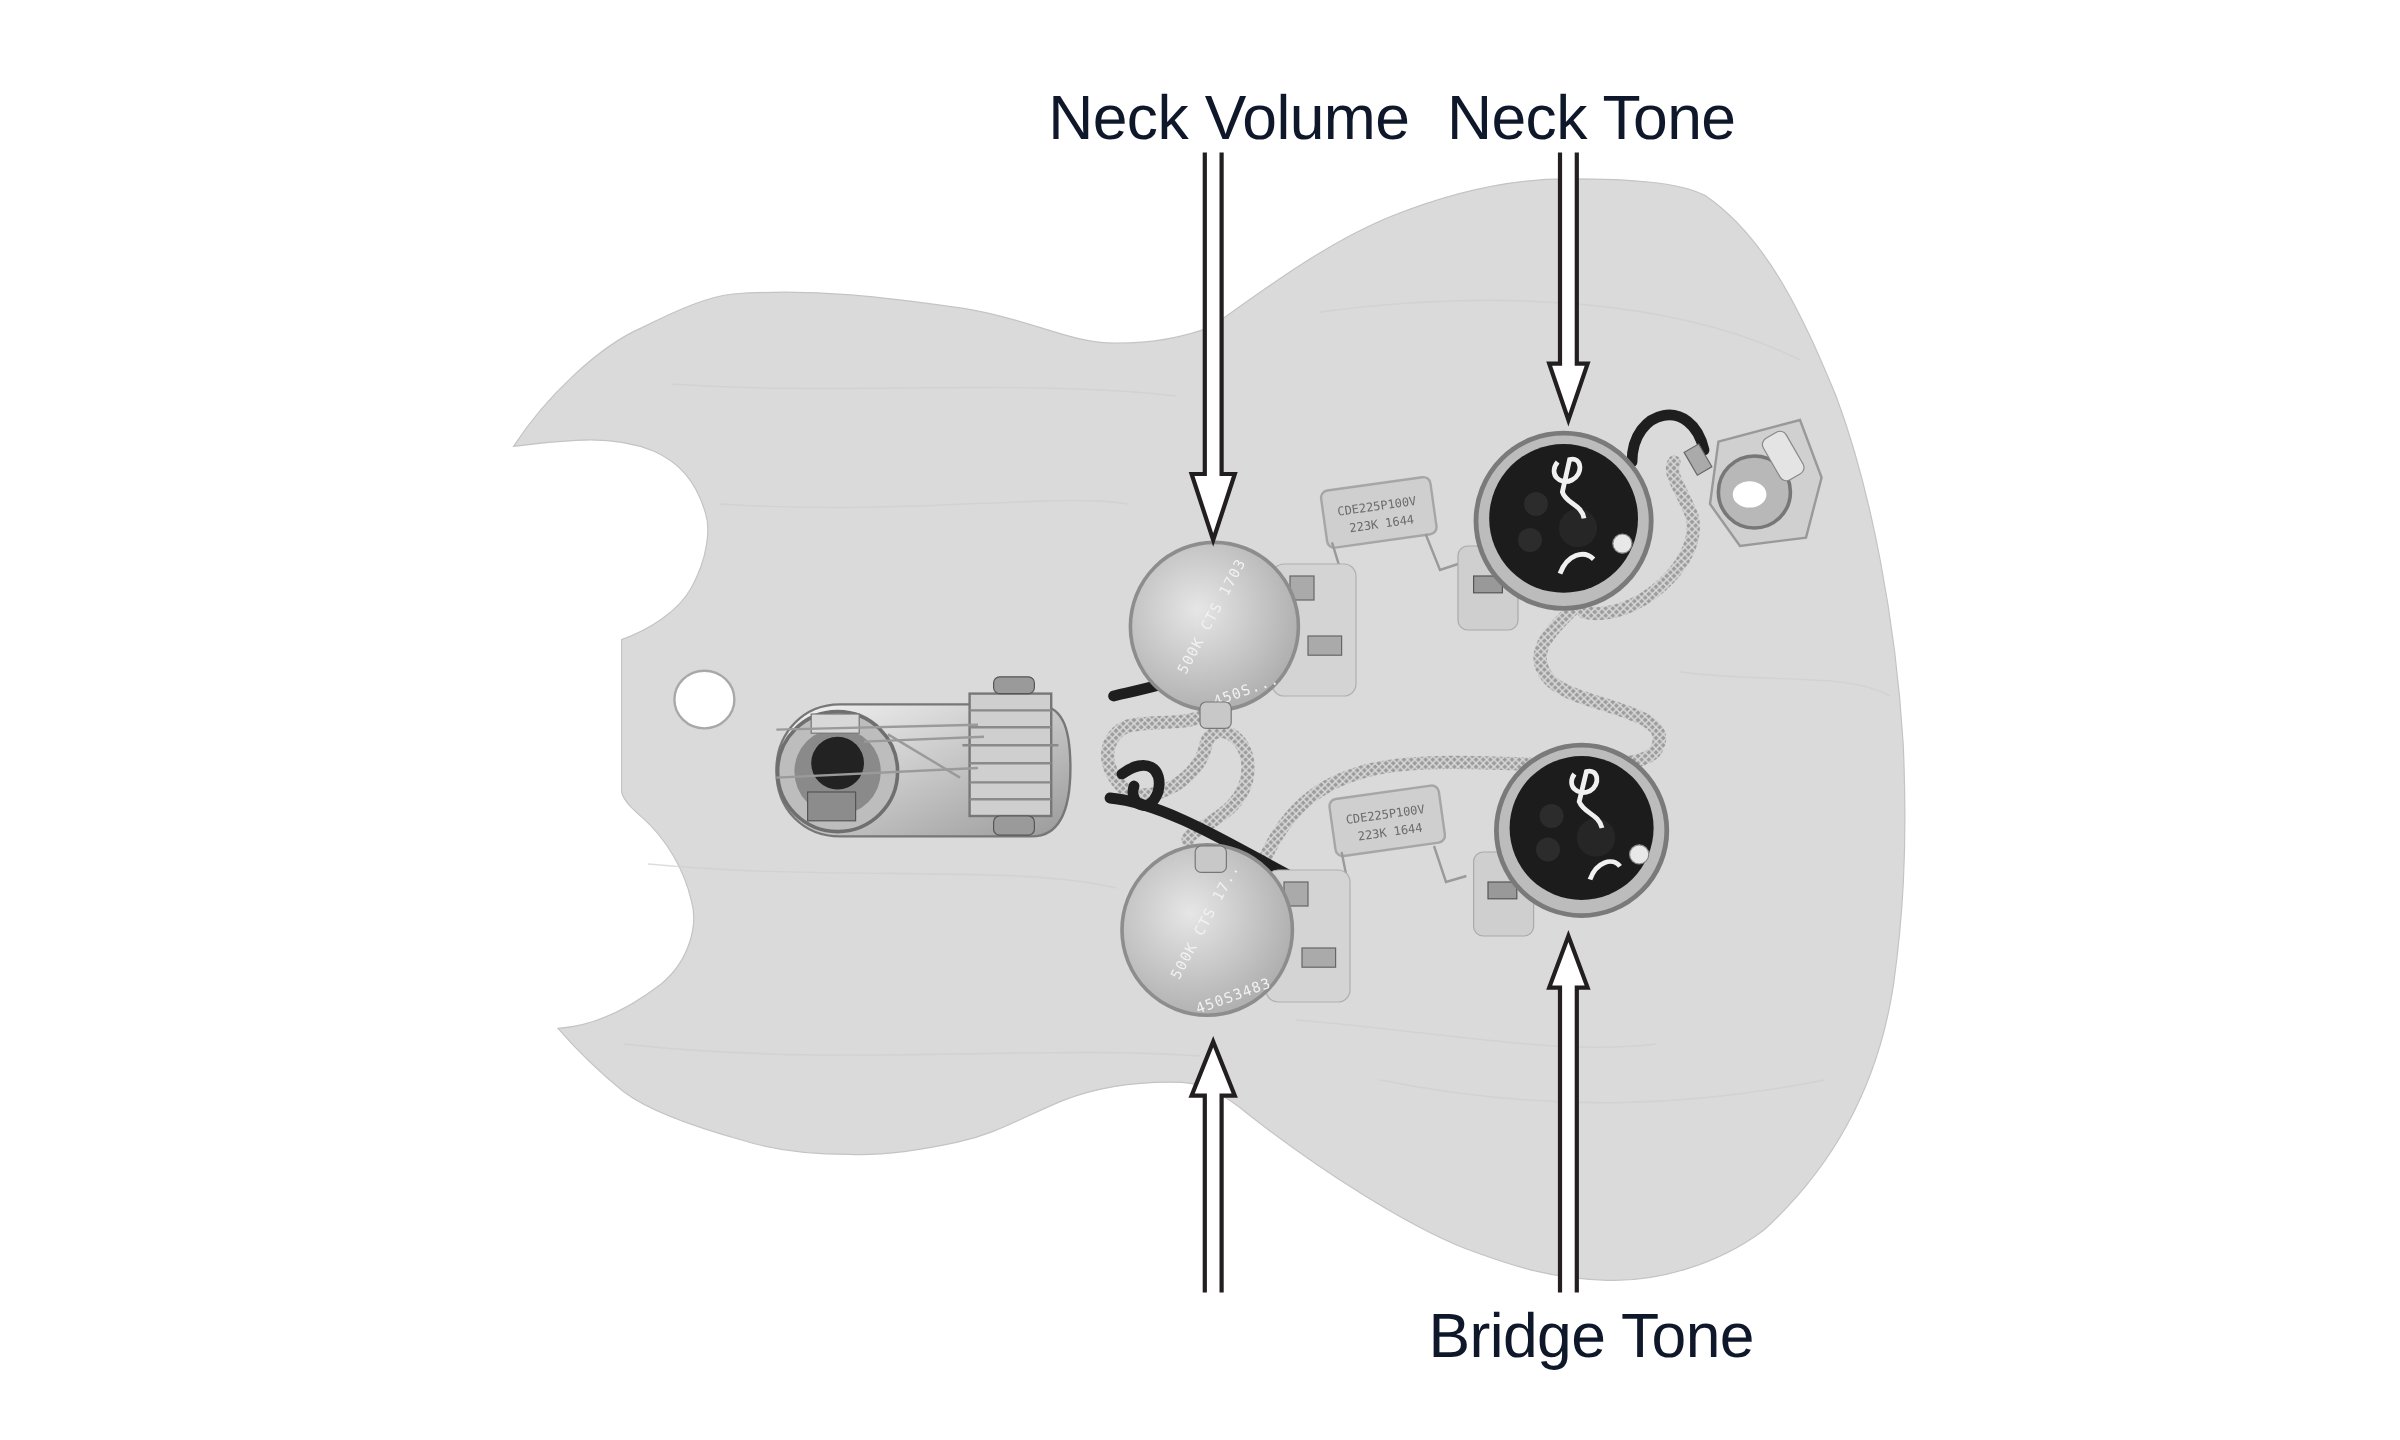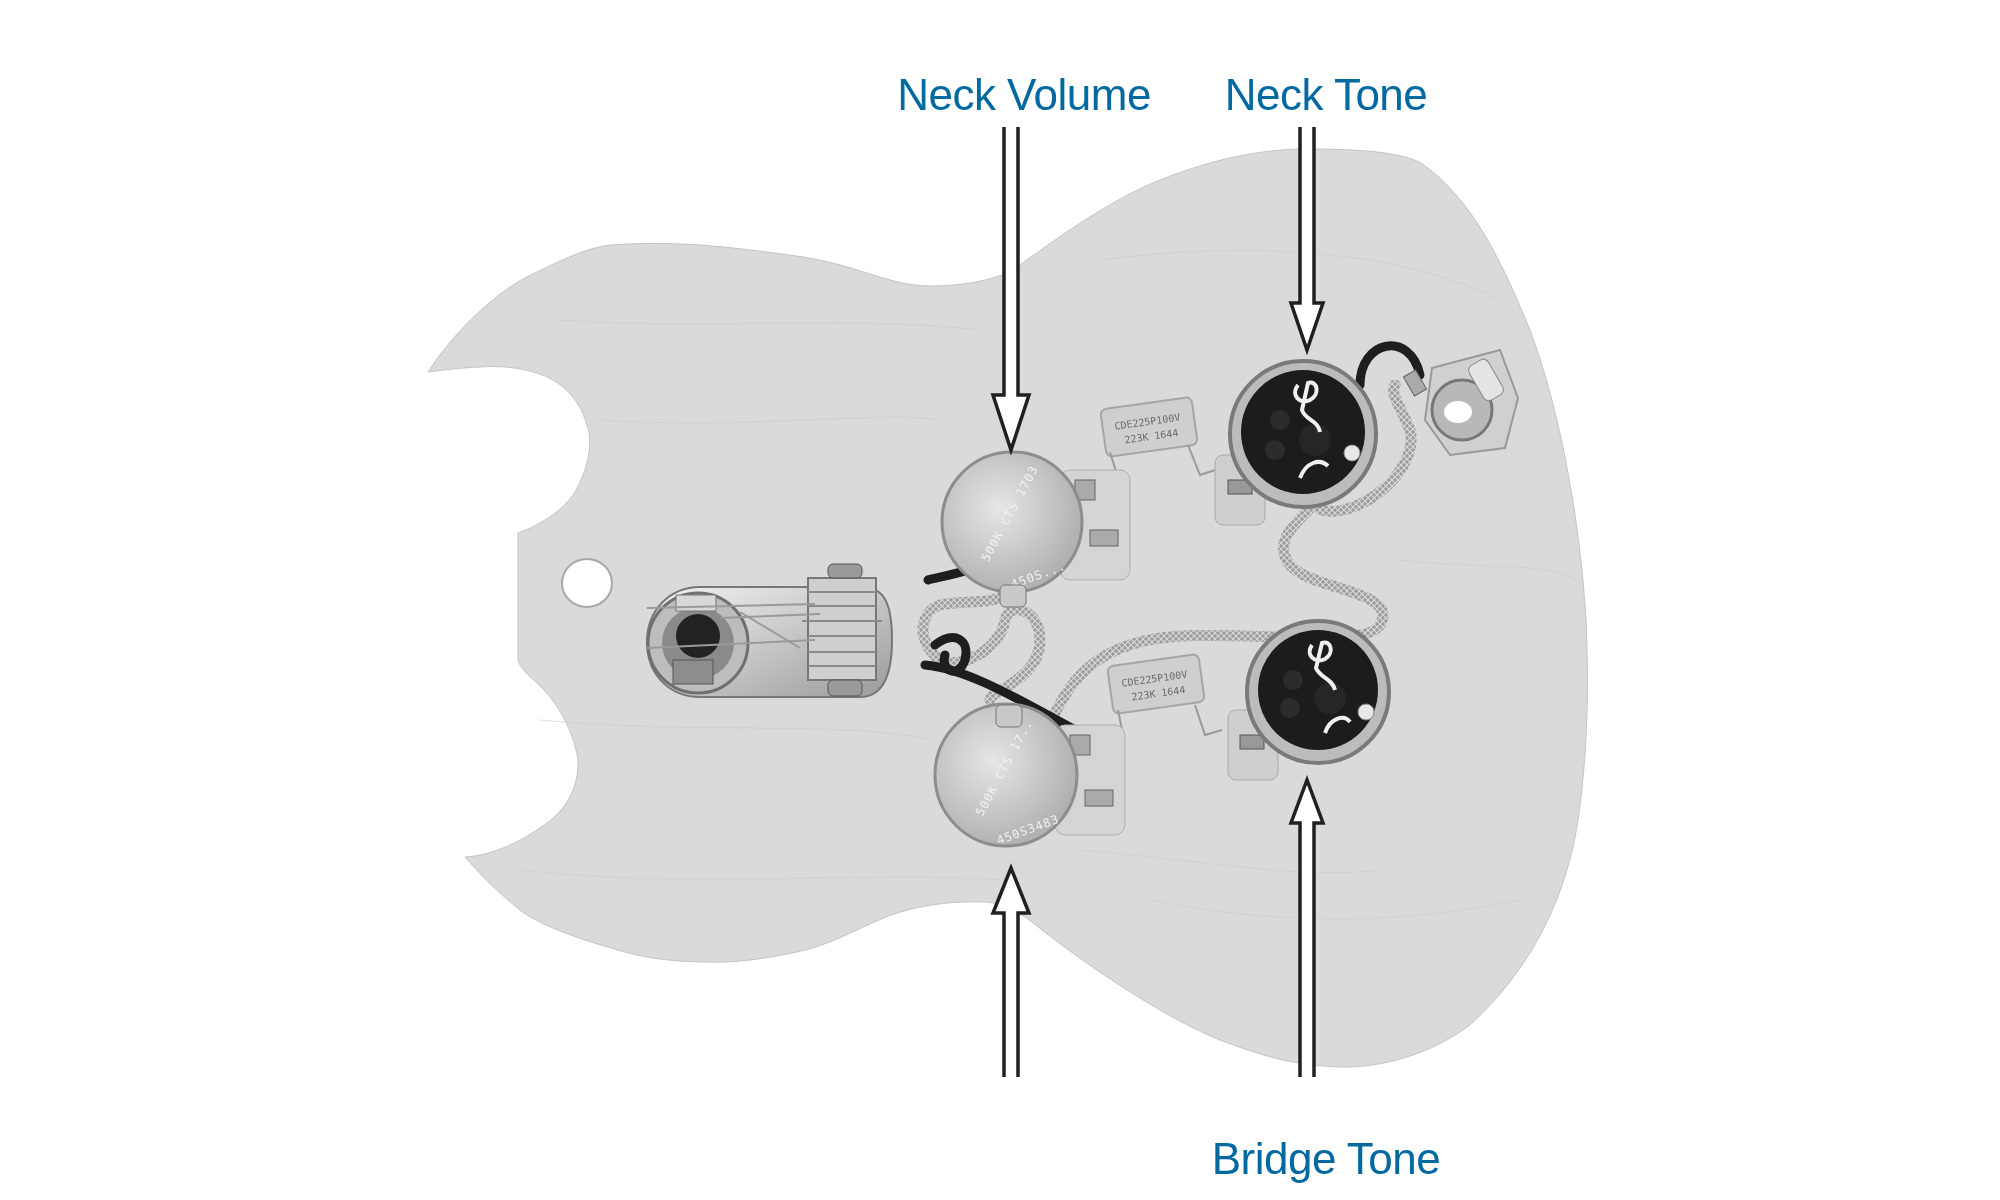--- a/index.html
+++ b/index.html
@@ -1,19 +1,19 @@
 <!DOCTYPE html>
 <html><head>
 <meta charset="utf-8">
 <style>
   html, body { margin: 0; padding: 0; background: #ffffff; }
   body { width: 2000px; height: 1200px; position: relative; overflow: hidden; font-family: "Liberation Sans", "DejaVu Sans", sans-serif; }
   .stage { position: absolute; left: 0; top: 0; width: 2000px; height: 1200px; }
   svg.art { position: absolute; left: 0; top: 0; }
-  .callout-label { position: absolute; font-family: "Liberation Sans", "DejaVu Sans", sans-serif; font-size: 44px; color: #0369a1; letter-spacing: -0.5px; white-space: nowrap; line-height: 1; transform: translateX(-50%); }
+  .callout-label { position: absolute; font-family: "Liberation Sans", "DejaVu Sans", sans-serif; font-size: 52px; color: #0f172a; letter-spacing: -0.5px; white-space: nowrap; line-height: 1; transform: translateX(-50%); }
   .cap-text { font-family: "DejaVu Sans Mono", "Liberation Mono", monospace; font-size: 10px; fill: #6b6b6b; }
   .pot-text { font-family: "DejaVu Sans Mono", "Liberation Mono", monospace; font-size: 12px; fill: #f2f2f2; letter-spacing: 1px; }
 </style>
 </head>
 <body>
 
 <div class="stage">
 
   <svg class="art" width="2000" height="1200" viewBox="0 0 2000 1200">
     <defs>
@@ -194,15 +194,15 @@
     <g>
       <path d="M1004 1077 L 1004 913 L 993 913 L 1011 868 L 1029 913 L 1018 913 L 1018 1077" fill="#ffffff" stroke="#231f20" stroke-width="3.5" stroke-linejoin="miter"></path>
     </g>
     <g>
       <path d="M1300 1077 L 1300 823 L 1291 823 L 1307 780 L 1323 823 L 1314 823 L 1314 1077" fill="#ffffff" stroke="#231f20" stroke-width="3.5" stroke-linejoin="miter"></path>
     </g>
   </svg>
 
   <div class="callout-label" style="left:1024px; top:73px;">Neck Volume</div>
   <div class="callout-label" style="left:1326px; top:73px;text-align:right;">Neck Tone</div>
-  <div class="callout-label" style="left:1326px; top:1137px;">Bridge Tone</div>
+  <div class="callout-label" style="left:1326px; top:1088px;">Bridge Tone</div>
 
 </div>
 
 </body></html>

